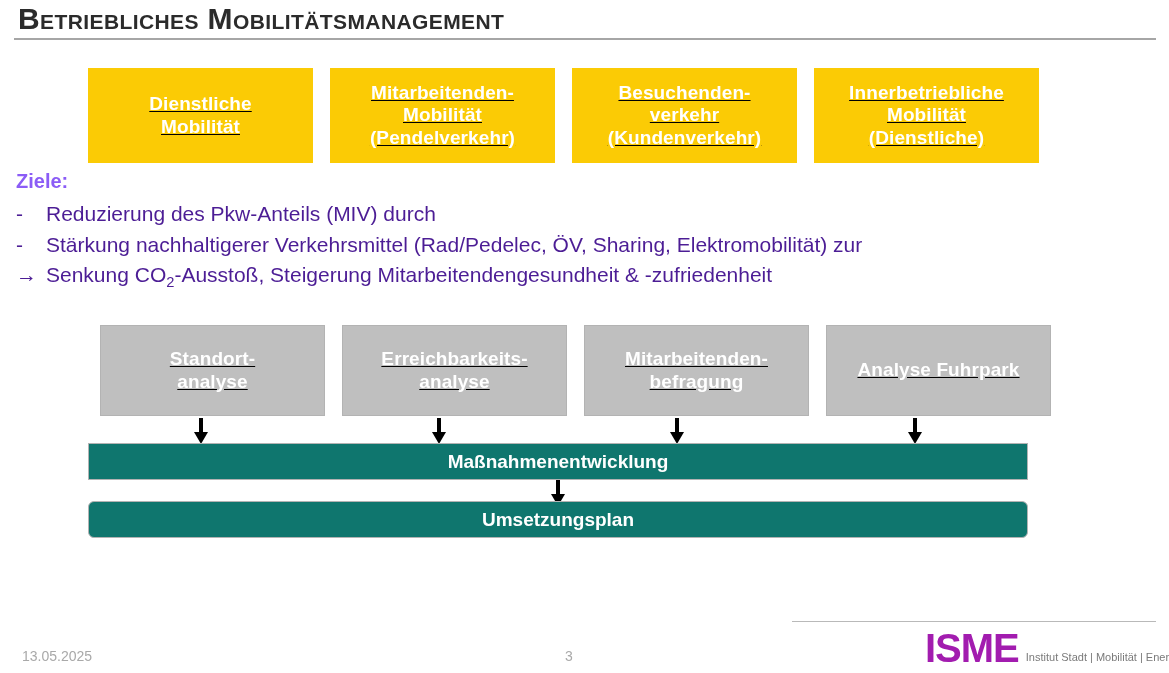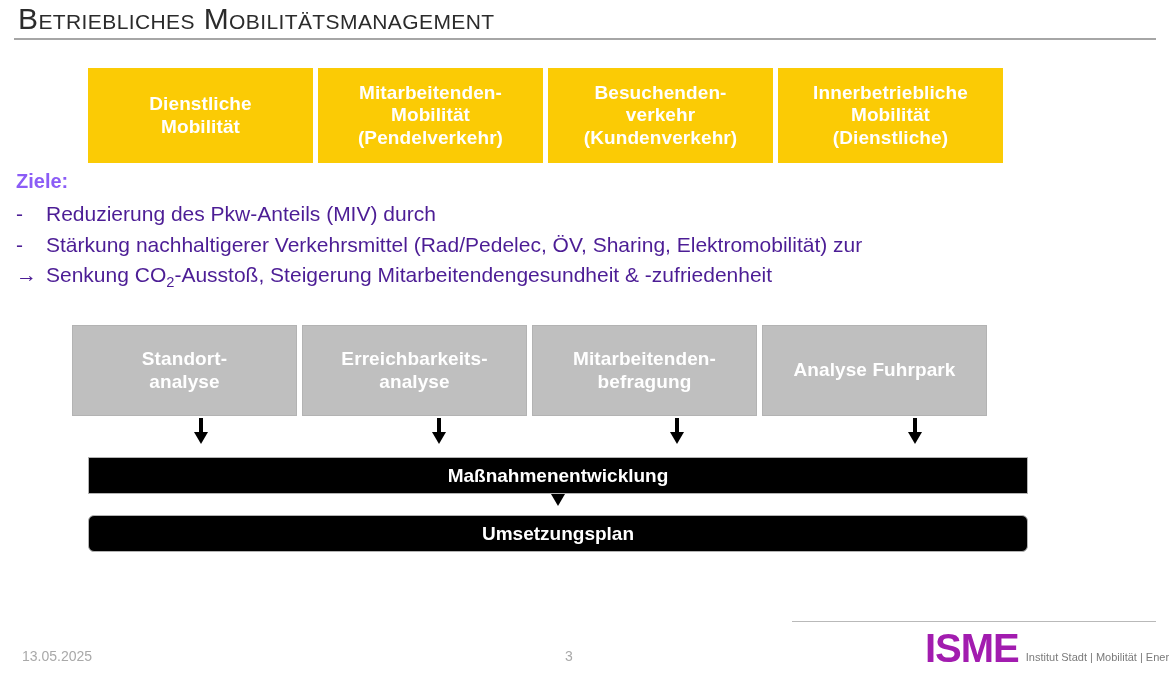--- a/index.html
+++ b/index.html
@@ -14,40 +14,41 @@
     font-family: "Liberation Sans", sans-serif;
     overflow: hidden;
   }
 
   
   .slide-title {
     position: absolute;
     left: 18px;
     top: 2px;
     font-size: 30px;
-    font-weight: 400;
+    font-weight: 700;
     color: #2b2b2b;
     font-variant: small-caps;
     letter-spacing: 0.4px;
     white-space: nowrap;
   }
   .title-rule {
     position: absolute;
     left: 14px;
     top: 38px;
     width: 1142px;
     height: 2px;
     background: #a6a6a6;
   }
 
   
   .box-row {
     position: absolute;
     display: flex;
-    gap: 5px;
+    gap: 17px;
+    text-decoration: underline;
   }
 
   .card {
     box-sizing: border-box;
     display: flex;
     align-items: center;
     justify-content: center;
     text-align: center;
     color: #ffffff;
     font-weight: bold;
@@ -63,48 +64,47 @@
   #yellow-row .card {
     width: 225px;
     height: 95px;
     background: #FBCB05;
     font-size: 19px;
     padding: 0 4px;
   }
 
   
   #gray-row {
-    left: 72px;
+    left: 100px;
     top: 325px;
     justify-content: center;
   }
   #gray-row .card {
     width: 225px;
     height: 91px;
     background: #BFBFBF;
     border: 1px solid #b3b3b3;
     font-size: 19px;
     padding: 0 4px;
   }
 
   
   .wide-bar {
     position: absolute;
     left: 88px;
     width: 940px;
     box-sizing: border-box;
-    background: #000000;
+    background: #0f766e;
     border: 1px solid #b3b3b3;
     color: #ffffff;
     font-weight: bold;
     font-size: 19px;
     display: flex;
     align-items: center;
     justify-content: center;
-    margin-top: 14px;
   }
   #bar-massnahmen { top: 443px; height: 37px; }
   #bar-umsetzung  { top: 501px; height: 37px; border-radius: 6px; }
 
   
   .arrow {
     position: absolute;
     width: 14px;
     height: 26px;
   }

